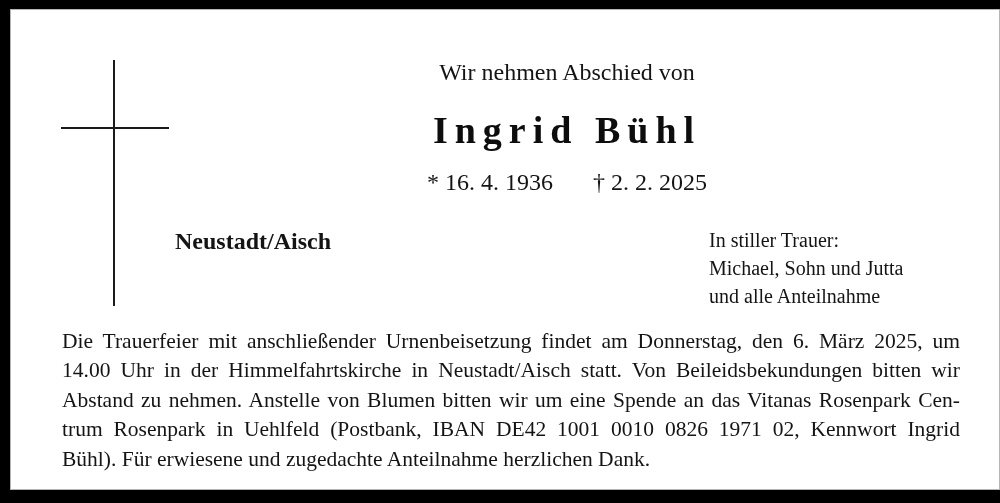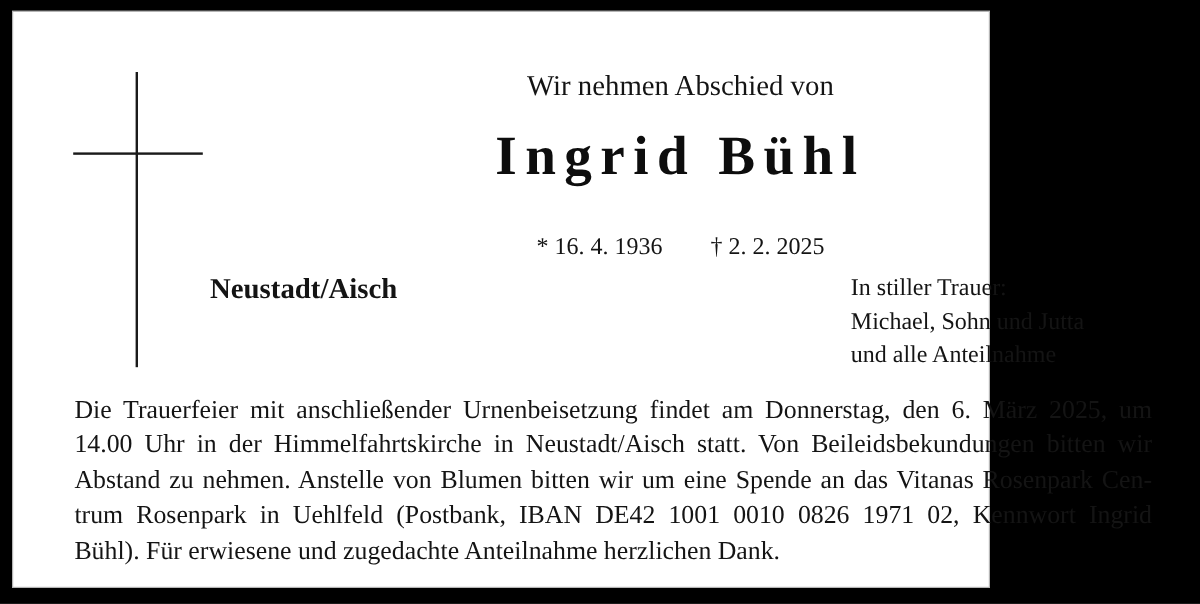--- a/index.html
+++ b/index.html
@@ -13,21 +13,21 @@
     height: 503px;
     background: #000000;
     font-family: "Liberation Serif", "DejaVu Serif", serif;
     color: #141414;
     overflow: hidden;
   }
   .card {
     position: absolute;
     left: 10px;
     top: 9px;
-    width: 815px;
+    width: 990px;
     height: 481px;
     background: #ffffff;
     border: 1px solid #b5b5b5;
     box-sizing: border-box;
   }
   
   .cross {
     position: absolute;
     left: 50px;
     top: 50px;
@@ -56,31 +56,30 @@
     width: 792px;
     text-align: center;
   }
   .intro {
     top: 48px;
     font-size: 24px;
     line-height: 28px;
   }
   .name {
     top: 94px;
-    font-size: 46px;
+    font-size: 38px;
     line-height: 52px;
     font-weight: bold;
     letter-spacing: 7px;
     color: #0d0d0d;
   }
   .dates {
     top: 159px;
-    font-size: 20px;
+    font-size: 24px;
     line-height: 26px;
-    margin-top: 24px;
   }
   .dates .death {
     margin-left: 40px;
   }
   .place {
     position: absolute;
     left: 164px;
     top: 217px;
     font-size: 24px;
     line-height: 28px;

